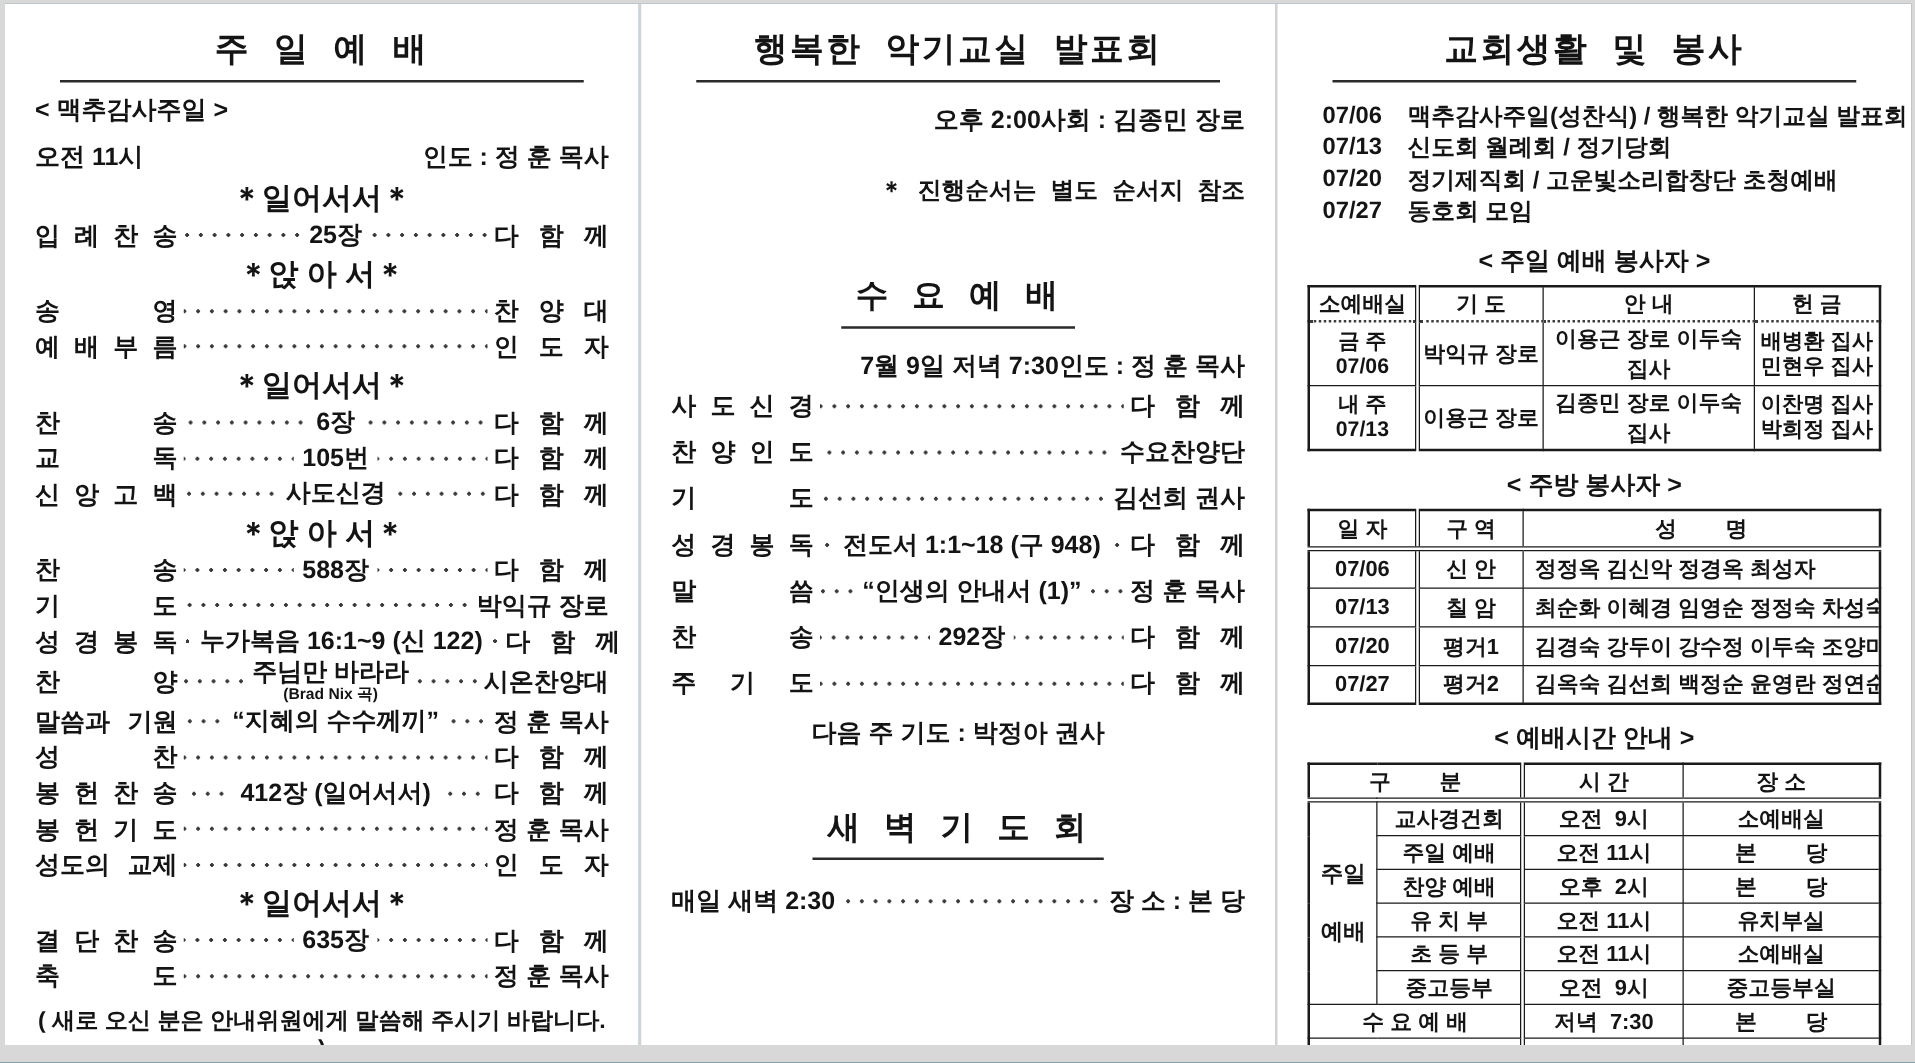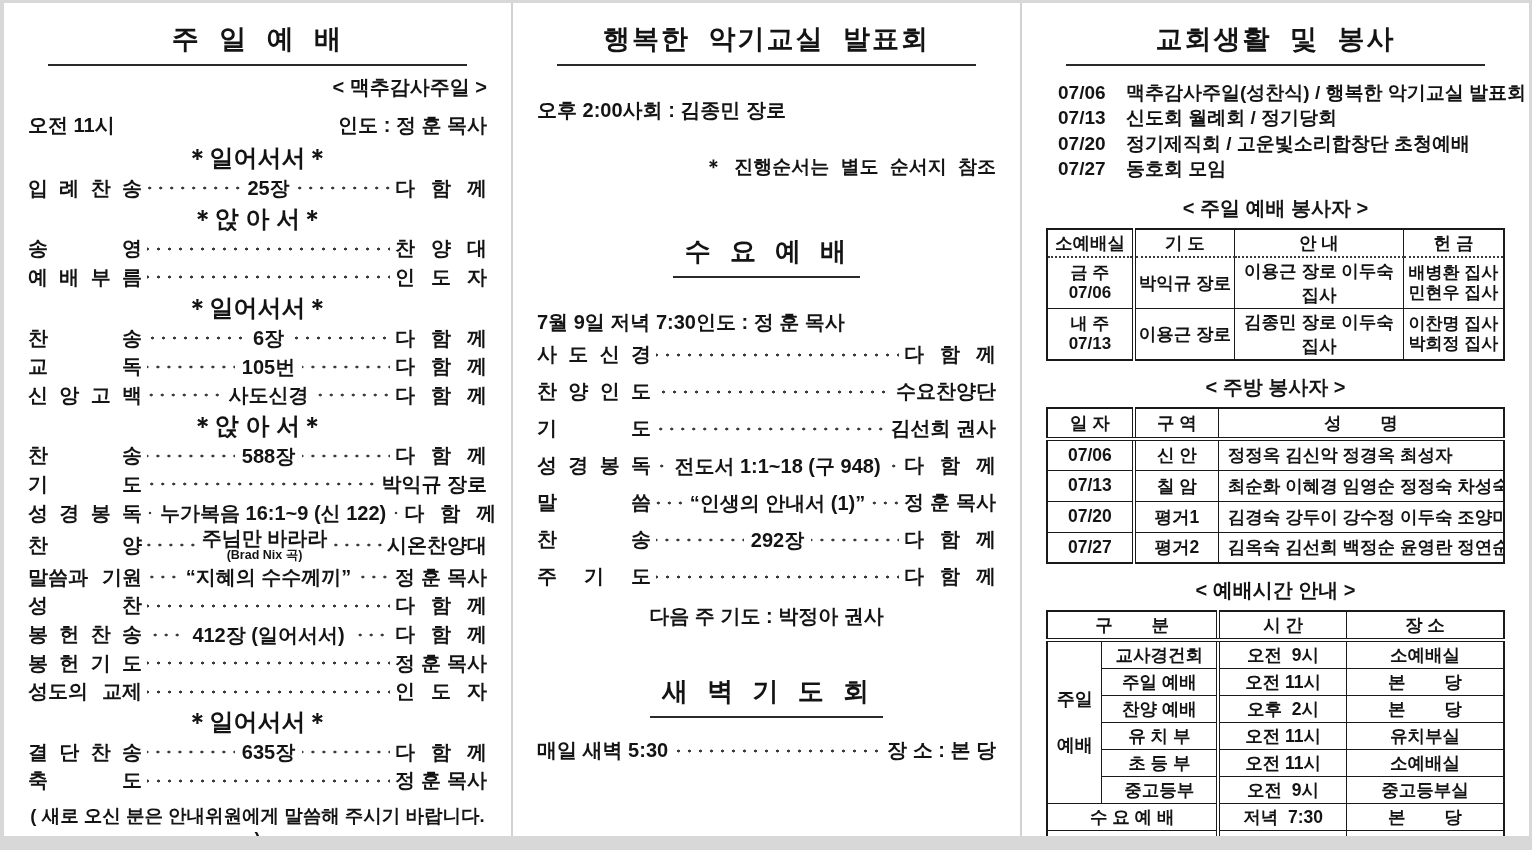--- a/index.html
+++ b/index.html
@@ -6,40 +6,40 @@
   html,body { width:1532px; height:850px; background:#fff; }
   body { font-family:"Liberation Sans", sans-serif; color:#141414; }
   #sheet { width:1532px; height:850px; border:3px solid #d8d8d8; border-left-width:4px;
            border-bottom:14px solid #d8d8d8; display:flex; background:#0c4a6e; }
   .page { flex:1 1 0; padding:14px 24px 0 24px; overflow:hidden; background:#fff; }
   .page + .page { border-left:2px solid #d2d2d2; }
 
   
   .title { text-align:center; font-size:27px; font-weight:700; letter-spacing:2px; word-spacing:9px; padding-top:4px; }
   .rule  { border-bottom:2px solid #2a2a2a; margin:7px 20px 8px 20px; }
-  .subtitle { text-align:right; font-size:20px; font-weight:600; margin:2px 0 8px 0; }
+  .subtitle { text-align:left; font-size:20px; font-weight:600; margin:2px 0 8px 0; }
 
   
   .p-meta { display:flex; justify-content:space-between; align-items:center; height:33px; font-size:20px; font-weight:600; }
   .p-row  { display:flex; align-items:center; min-height:28.6px; font-size:20px; font-weight:600; }
   .p-label { display:inline-block; min-width:114px; text-align:justify; text-align-last:justify; }
   .p-value { display:inline-block; min-width:92px; text-align:justify; text-align-last:justify; }
   .p-dots { flex:1 1 0; height:8px; min-width:6px; margin:0 5px; align-self:center;
             background-image:radial-gradient(circle, #3a3a3a 1.4px, transparent 1.6px);
             background-size:11px 8px; background-repeat:repeat-x; background-position:center; }
   .p-center { text-align:center; padding:0 2px; line-height:1.1; }
   .p-center-main { white-space:nowrap; }
   .p-sub { display:block; font-size:12.5px; font-weight:600; }
   .p-section { text-align:center; font-size:24px; font-weight:600; min-height:28.6px; display:flex; align-items:center; justify-content:center; }
   .p-note { text-align:center; font-size:18.5px; font-weight:600; margin-top:8px; }
   .program.wide .p-label { min-width:0; text-align-last:auto; white-space:nowrap; }
   .program.wide .p-value { min-width:0; white-space:nowrap; }
 
   
-  .meta2 { display:flex; justify-content:flex-start; align-items:center; font-size:20px; font-weight:600; margin-top:31px; }
+  .meta2 { display:flex; justify-content:flex-end; align-items:center; font-size:20px; font-weight:600; margin-top:16px; }
   .notice { text-align:right; font-size:19px; font-weight:700; word-spacing:6px; margin-top:30px; }
   .next-prayer { text-align:center; font-size:20px; font-weight:600; margin-top:24px; }
   .sec-title-wrap { text-align:center; margin-top:54px; }
   .sec-title { display:inline-block; font-size:26px; font-weight:700; letter-spacing:2px; word-spacing:8px;
                border-bottom:2px solid #2a2a2a; padding:0 12px 7px 12px; }
   .page2 .p-row { min-height:37px; }
   .page2 .next-prayer { margin-top:8px; }
   .dawn-wrap .sec-title-wrap { margin-top:44px; }
   .dawn-row { margin-top:14px; }
 
@@ -339,21 +339,21 @@
       </div>
     <div class="next-prayer">다음 주 기도 : 박정아 권사</div>
 
     <div class="dawn-wrap">
       <div class="sec-title-wrap">
         <span class="sec-title">새 벽 기 도 회</span>
       </div>
       <div class="program wide dawn-row">
 
           <div class="p-row">
-            <span class="p-label">매일 새벽 5:30</span>
+            <span class="p-label">매일 새벽 2:30</span>
             <span class="p-dots"></span>
             <span class="p-value">장 소 : 본 당</span>
           </div>
         </div>
     </div>
   </div>
 
   <div class="page page3">
     <div class="title">교회생활 및 봉사</div>
     <div class="rule"></div>

